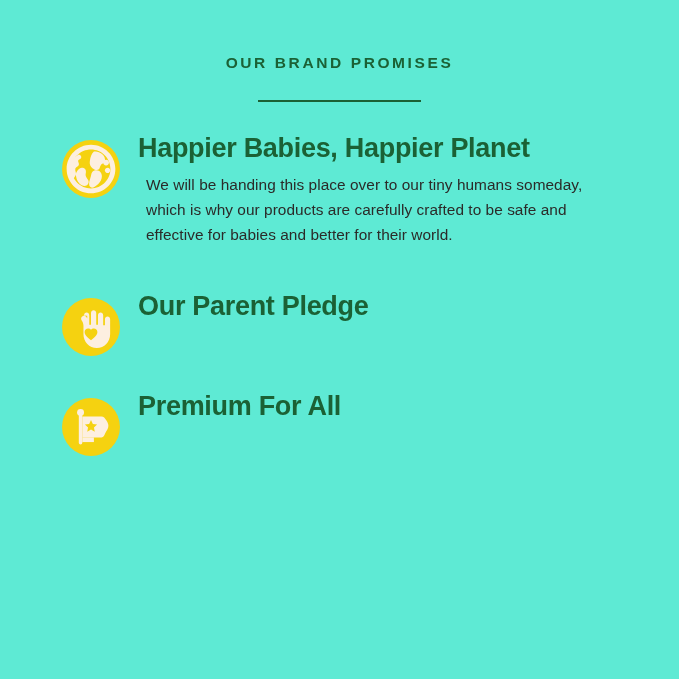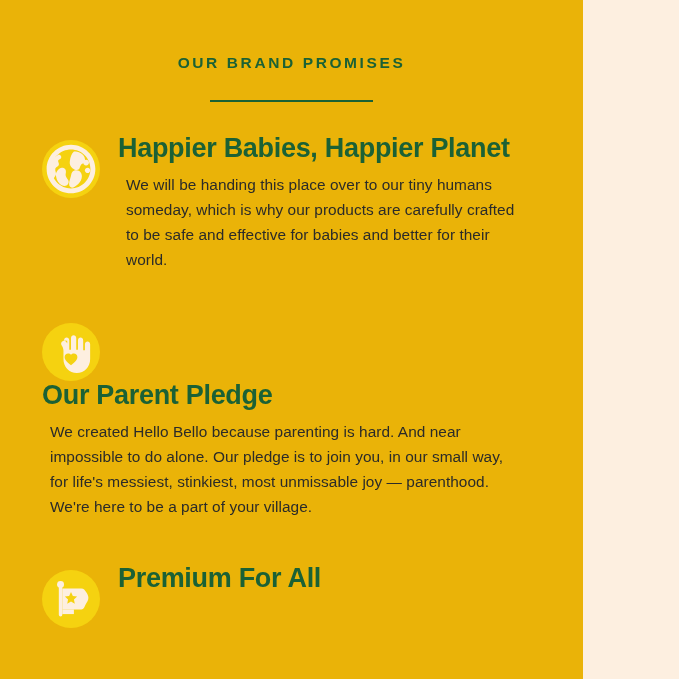--- a/index.html
+++ b/index.html
@@ -10,23 +10,23 @@
   body {
     width: 679px;
     height: 679px;
     background: #FDEFE0;
     font-family: "Liberation Sans", sans-serif;
     overflow: hidden;
   }
 
   .page {
     position: relative;
-    width: 583px;
+    width: 679px;
     height: 679px;
-    background: #eab308;
+    background: #5eead4;
     box-sizing: border-box;
   }
 
   
   .header {
     padding-top: 55px;
     text-align: center;
   }
   .header-title {
     font-family: "Liberation Sans", sans-serif;
@@ -40,21 +40,21 @@
   .header-rule {
     width: 163px;
     height: 2px;
     background: #1B6135;
     margin: 29px auto 0 auto;
   }
 
   
   .promises {
     margin-top: 32px;
-    padding-left: 42px;
+    padding-left: 62px;
     padding-right: 58px;
   }
   .promise {
     display: flex;
     align-items: flex-start;
     margin-bottom: 34px;
   }
   .promise:last-child { margin-bottom: 0; }
 
   .icon-wrap {
@@ -83,21 +83,21 @@
     margin: 8px;
     font-family: "Liberation Sans", sans-serif;
     font-size: 15.4px;
     line-height: 1.62;
     color: #2B2B29;
     letter-spacing: 0.05px;
   }
 
   
   .promise.row-1 { margin-bottom: 36px; }
-  .promise.row-2 { margin-bottom: 36px; flex-direction: column; }
+  .promise.row-2 { margin-bottom: 36px; }
 </style>
 </head>
 <body>
 
 <div class="page">
 
   <div class="header">
     <h1 class="header-title">OUR BRAND PROMISES</h1>
     <div class="header-rule"></div>
   </div>
@@ -139,21 +139,20 @@
                                    c0-3 2-5 4.5-5 s4.5 2 4.5 5 l0 17 3 0 0-10 c0-3 2-5 4.5-5 s4.5 2 4.5 5
                                    l0 25 c0 14-10 24-23 24 -13 0-23-10-23-24 l0-14
                                    c0-3-1-6-3-9 -2-3-1-6 1.5-7.5 2.5-1.5 5.5-0.5 7 2 l1 2 0-5 z"></path>
 
           <path fill="#F5D210" d="M50 73 c-6-5-11-9-11-14.5 0-3.4 2.7-6 6-6 2 0 3.9 0.9 5 2.4 1.1-1.5 3-2.4 5-2.4
                                    3.3 0 6 2.6 6 6 C61 64 56 68 50 73 z"></path>
         </svg>
       </div>
       <div class="promise-body">
         <h2 class="promise-title">Our Parent Pledge</h2>
-        <p class="promise-text">We created Hello Bello because parenting is hard. And near impossible to do alone. Our pledge is to join you, in our small way, for life's messiest, stinkiest, most unmissable joy — parenthood. We're here to be a part of your village.</p>
       </div>
     </div>
 
     <div class="promise row-3">
       <div class="icon-wrap">
         <svg viewBox="0 0 100 100" xmlns="http://www.w3.org/2000/svg" aria-hidden="true">
           <circle cx="50" cy="50" r="50" fill="#F5D210"></circle>
 
           <rect x="29" y="28" width="6" height="52" rx="3" fill="#FDEFE0"></rect>
 

